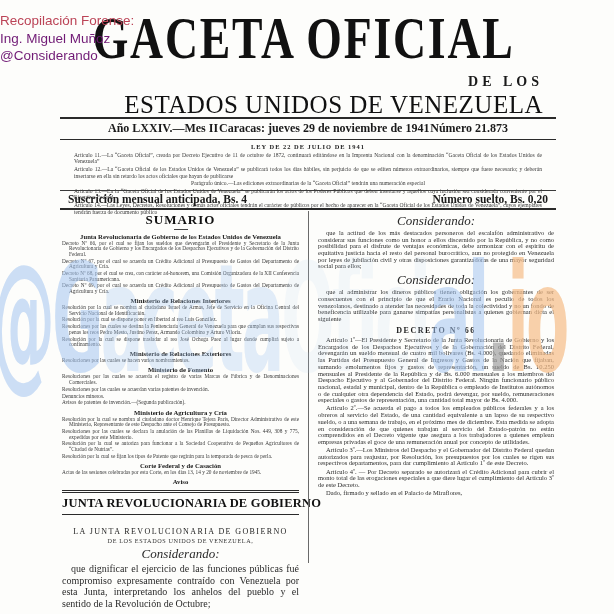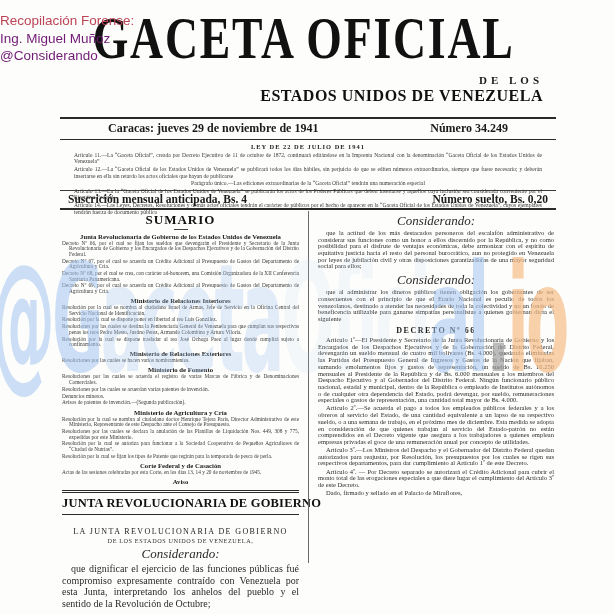--- a/index.html
+++ b/index.html
@@ -20,22 +20,22 @@
   .forensic .l2, .forensic .l3 { color:#701a75; }
 
   
   .masthead { position:absolute; top:2px; left:0; width:543px; text-align:right; }
   .gaceta-title {
     display:inline-block; font-weight:bold; font-size:52px; line-height:1;
     letter-spacing:2px; white-space:nowrap; color:#111;
     transform:scaleX(0.88) scaleY(1.12); transform-origin:center top;
     margin-top:8px;
   }
-  .delos { margin-top:12px; font-weight:bold; font-size:11px; letter-spacing:4px; color:#1a1a1a; }
-  .estados { margin-top:1px; font-weight:bold; font-size:16px; letter-spacing:0.5px; color:#111; }
+  .delos { margin-top:12px; font-weight:bold; font-size:14px; letter-spacing:4px; color:#1a1a1a; }
+  .estados { margin-top:1px; font-weight:normal; font-size:25px; letter-spacing:0.5px; color:#111; }
 
   
   .dateline-band {
     position:absolute; top:117px; left:60px; width:496px; box-sizing:border-box;
     border-top:2px solid #2a2a2a; border-bottom:1.5px solid #2a2a2a;
     padding:2px 0 3px;
   }
   .dateline { display:flex; justify-content:space-between; padding:0 48px; font-weight:bold; font-size:12px; color:#1a1a1a; }
 
   
@@ -101,22 +101,23 @@
   </div>
 
   <div class="masthead">
     <div class="gaceta-title">GACETA OFICIAL</div>
     <div class="delos">DE LOS</div>
     <div class="estados">ESTADOS UNIDOS DE VENEZUELA</div>
   </div>
 
   <div class="dateline-band">
     <div class="dateline">
+      <span>Año LXXIV.—Mes II</span>
       <span>Caracas: jueves 29 de noviembre de 1941</span>
-      <span>Número 34.249</span>
+      <span>Número 21.873</span>
     </div>
   </div>
 
   <div class="law">
     <div class="law-title">LEY DE 22 DE JULIO DE 1941</div>
     <p>Artículo 11.—La “Gaceta Oficial”, creada por Decreto Ejecutivo de 11 de octubre de 1872, continuará editándose en la Imprenta Nacional con la denominación “Gaceta Oficial de los Estados Unidos de Venezuela”</p>
     <p>Artículo 12.—La “Gaceta Oficial de los Estados Unidos de Venezuela” se publicará todos los días hábiles, sin perjuicio de que se editen números extraordinarios, siempre que fuere necesario; y deberán insertarse en ella sin retardo los actos oficiales que hayan de publicarse</p>
     <p class="centered">Parágrafo único.—Las ediciones extraordinarias de la “Gaceta Oficial” tendrán una numeración especial</p>
     <p>Artículo 13.—En la “Gaceta Oficial de los Estados Unidos de Venezuela” se publicarán los actos de los Poderes Públicos que deben insertarse y aquellos cuya inclusión sea considerada conveniente por el Ejecutivo Federal</p>
     <p>Artículo 14.—Las Leyes, Decretos, Resoluciones y demás actos oficiales tendrán el carácter de públicos por el hecho de aparecer en la “Gaceta Oficial de los Estados Unidos de Venezuela”, cuyos ejemplares tendrán fuerza de documento público</p>

